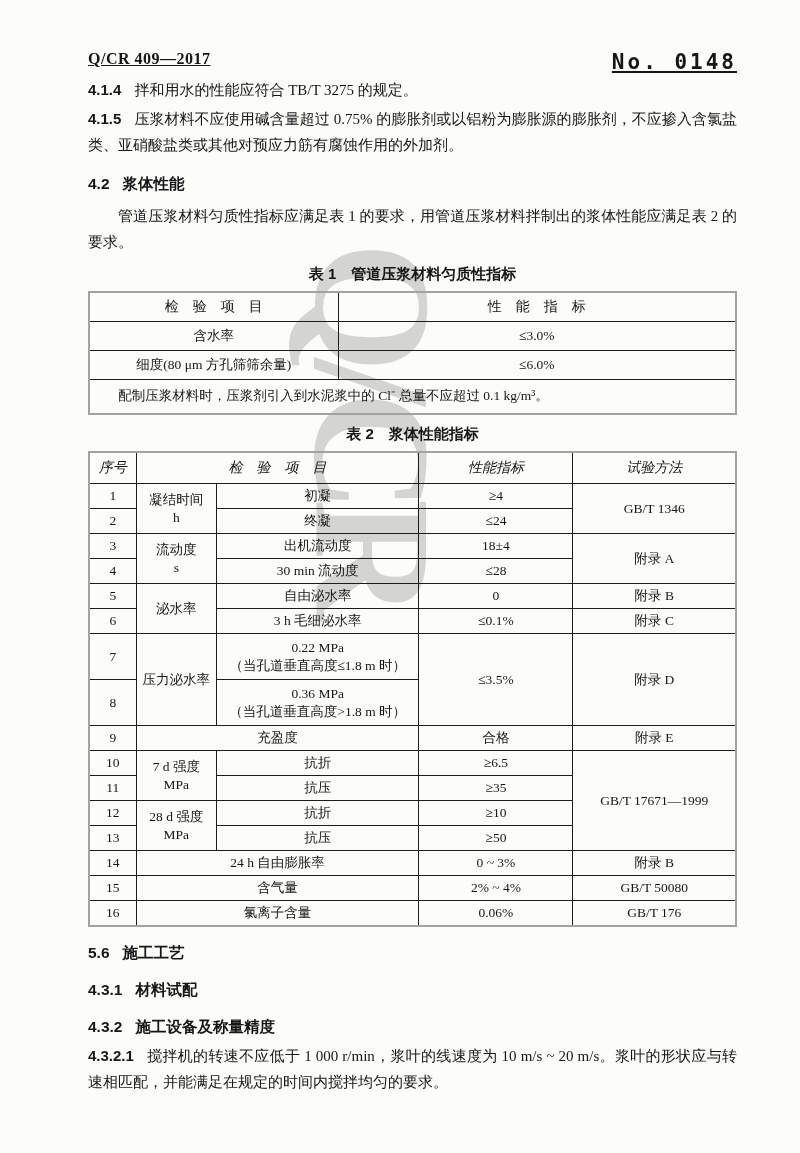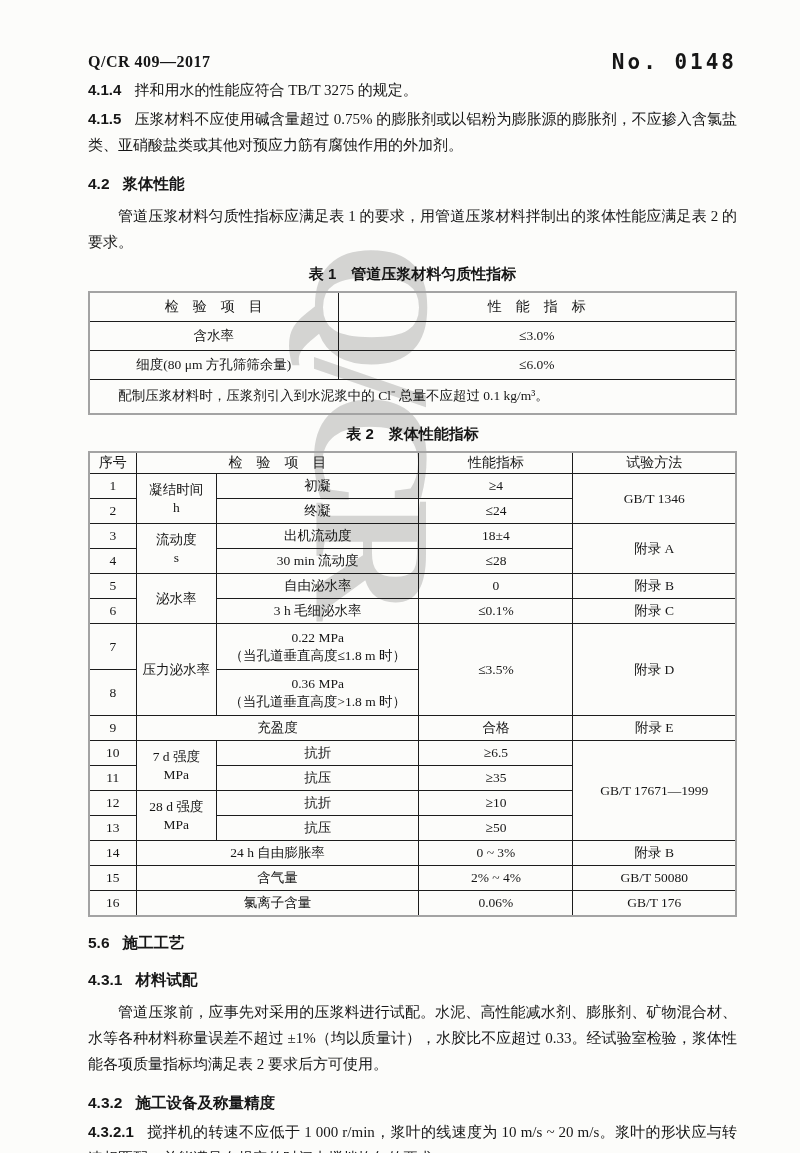--- a/index.html
+++ b/index.html
@@ -23,21 +23,21 @@
     line-height:0.95;
     letter-spacing:-14px;
     color:rgba(120,120,120,0.30);
     user-select:none;
     pointer-events:none;
   }
   .content {
     position:relative; z-index:1;
     margin:50px 63px 0 88px; 
   }
-  .hdr { display:flex; justify-content:space-between; align-items:center; margin-bottom:0; }
+  .hdr { display:flex; justify-content:space-between; align-items:flex-start; margin-bottom:0;text-decoration:underline; }
   .doc-num { font-weight:700; font-size:16px; letter-spacing:0.5px; }
   .serial  { font-family:"DejaVu Sans Mono", monospace; font-weight:700; font-size:21px; letter-spacing:3px; }
 
   p.clause { margin:3px 0; font-size:15px; line-height:26px; text-align:justify; }
   p.clause .num { font-family:"Liberation Sans", sans-serif; font-weight:700; margin-right:13px; }
 
   .sect { margin:16px 0 5px; font-family:"Liberation Sans", sans-serif; font-weight:700; font-size:15.5px; }
   .sect .num { margin-right:13px; }
 
   p.para { margin:8px 0; font-size:15px; line-height:26px; text-indent:2em; text-align:justify; }
@@ -50,21 +50,21 @@
     text-align:center; vertical-align:middle;
     padding:1px 4px;
     font-size:13.5px; line-height:1.32;
     white-space:pre-line;
     font-weight:400;
   }
   th { font-size:14px; }
   .t1 tr { height:29px; }
   .t1 .note-cell { text-align:left; padding-left:2.1em; height:31px; }
   .t2 tr { height:25px; }
-  .t2 tr.hrow { height:22px; }
+  .t2 tr.hrow { height:32px;font-style:italic; }
   .t2 tr.tall { height:46px; }
 </style>
 </head>
 <body>
 
 <div class="page">
   <div class="watermark">Q/CR</div>
 
   <div class="content">
 
@@ -225,20 +225,19 @@
         <td>0.06%</td>
         <td>GB/T 176</td>
       </tr>
     </tbody>
       </table>
 
     <div class="sect"><span class="num">5.6</span><span>施工工艺</span></div>
 
     <div class="sect"><span class="num">4.3.1</span><span>材料试配</span></div>
 
-    <p class="para">管道压浆前，应事先对采用的压浆料进行试配。水泥、高性能减水剂、膨胀剂、矿物混合材、水等各种材料称量误差不超过 ±1%（均以质量计），水胶比不应超过 0.33。经试验室检验，浆体性能各项质量指标均满足表 2 要求后方可使用。</p>
 
     <div class="sect"><span class="num">4.3.2</span><span>施工设备及称量精度</span></div>
 
     <p class="clause"><span class="num">4.3.2.1</span><span>搅拌机的转速不应低于 1 000 r/min，浆叶的线速度为 10 m/s ~ 20 m/s。浆叶的形状应与转速相匹配，并能满足在规定的时间内搅拌均匀的要求。</span></p>
 
   </div>
 </div>
 
 </body></html>

